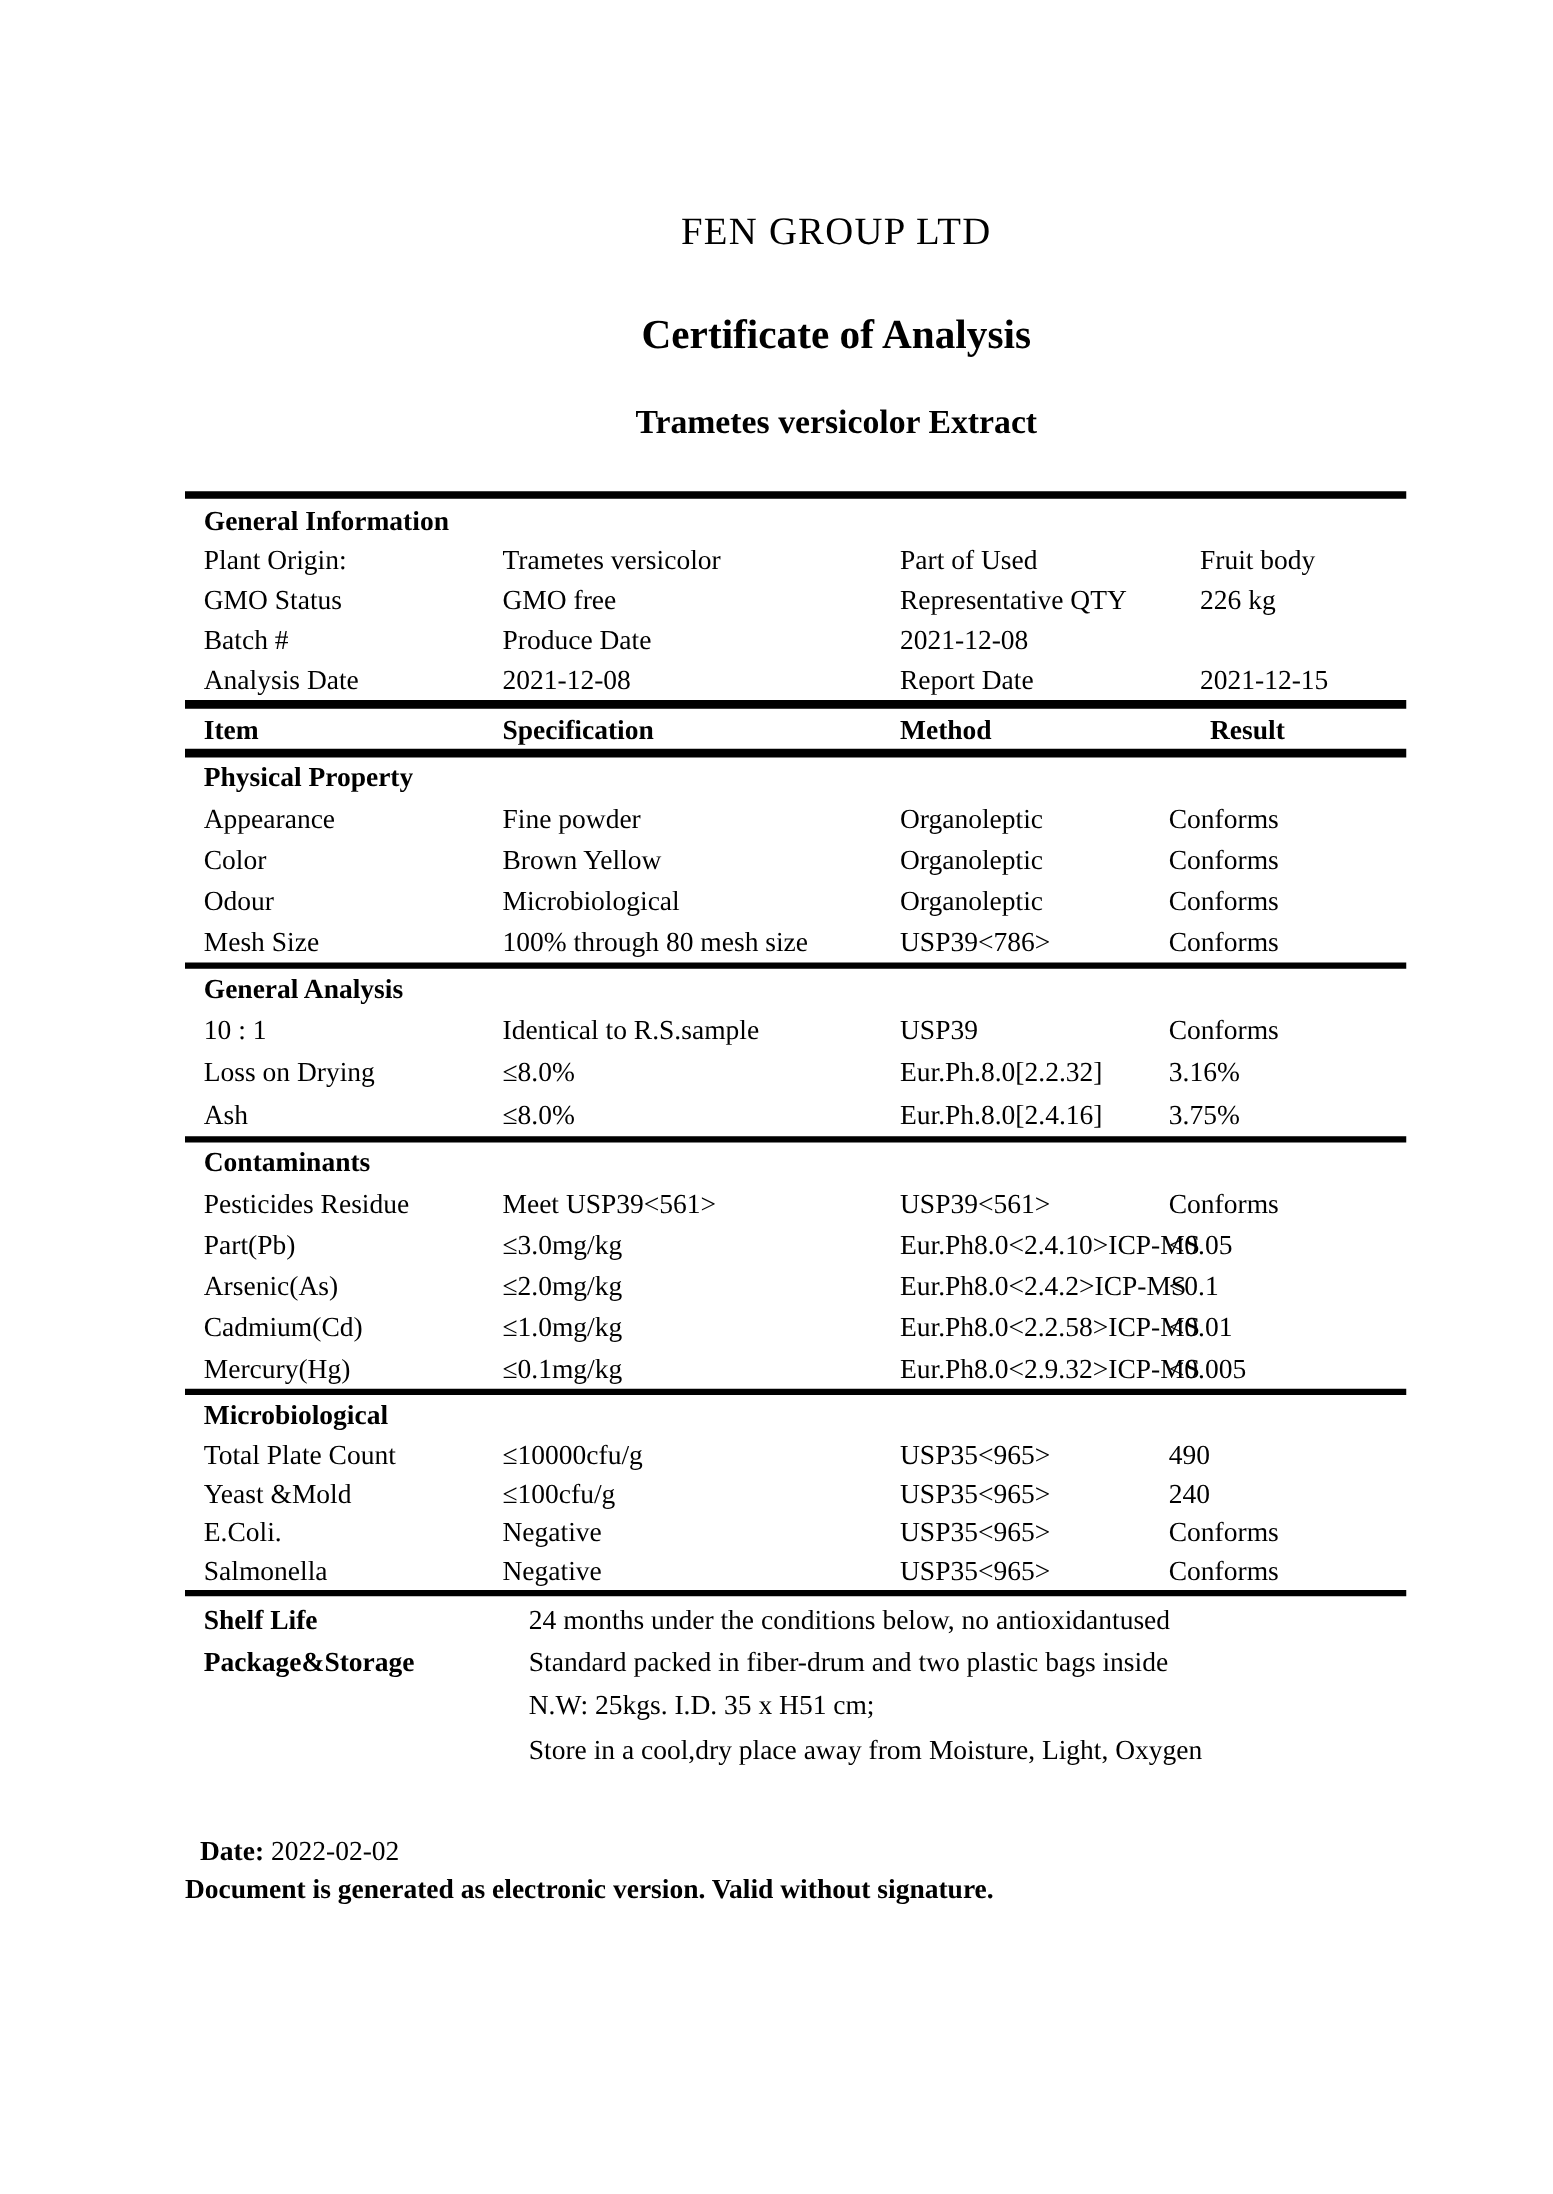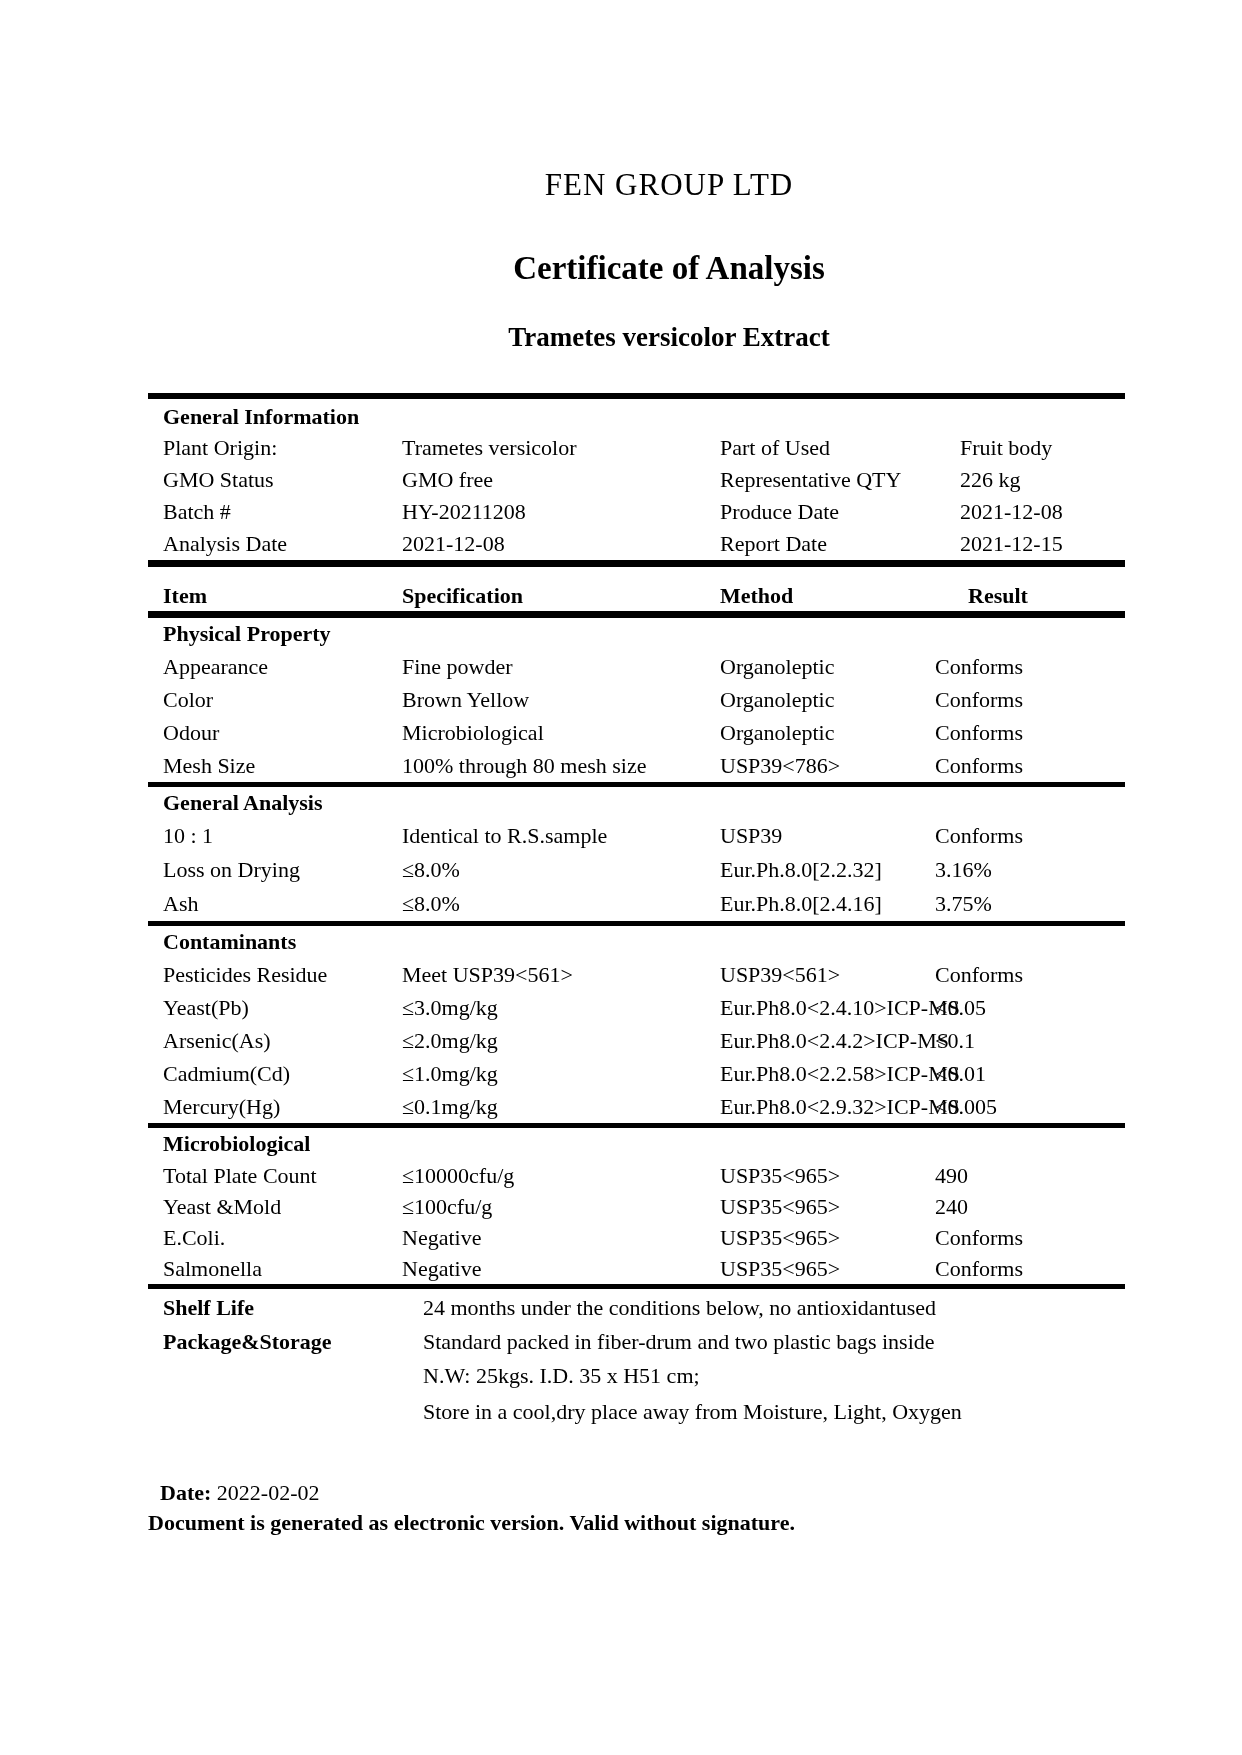--- a/index.html
+++ b/index.html
@@ -23,21 +23,21 @@
   .rule-heavy { height:7px; }
   .rule-sec   { height:5px; }
 
   .row { display:grid; padding-left:15px; white-space:nowrap; }
   .gi-row, .gi-heading-row, .t-head, .t-row { grid-template-columns:239px 318px 240px 1fr; }
   .t-head, .t-row { grid-template-columns:239px 318px 215px 1fr; }
 
   .gi-heading-row { line-height:30px; padding-top:3px; font-weight:bold; }
   .gi-row { line-height:32px; }
 
-  .t-head { line-height:30px; padding-top:14px; font-weight:bold; }
+  .t-head { line-height:30px; padding-top:2px; font-weight:bold; }
   .t-head .c4 { text-align:left; padding-left:33px; }
 
   .section-heading-row { line-height:32px; padding-left:15px; font-weight:bold; }
   .t-row { line-height:33px; }
   .t-row.micro { line-height:31px; }
   .t-row.ga { line-height:34px; }
   .t-row .c4 { text-align:left; }
 
   .s-row { grid-template-columns:254px 1fr; font-weight:normal; }
   .s-row .slabel { font-weight:bold; }
@@ -74,21 +74,20 @@
         <div>Fruit body</div>
       </div>
       <div class="row gi-row">
         <div>GMO Status</div>
         <div>GMO free</div>
         <div>Representative QTY</div>
         <div>226 kg</div>
       </div>
       <div class="row gi-row">
         <div>Batch #</div>
-        <div>HY-20211208</div>
         <div>Produce Date</div>
         <div>2021-12-08</div>
       </div>
       <div class="row gi-row">
         <div>Analysis Date</div>
         <div>2021-12-08</div>
         <div>Report Date</div>
         <div>2021-12-15</div>
       </div>
     </div>
@@ -150,21 +149,21 @@
       </div>
       <div class="rule rule-sec"></div>
       <div class="section-heading-row">Contaminants</div>
       <div class="t-row row">
         <div class="c1">Pesticides Residue</div>
         <div class="c2">Meet USP39&lt;561&gt;</div>
         <div class="c3">USP39&lt;561&gt;</div>
         <div class="c4">Conforms</div>
       </div>
       <div class="t-row row">
-        <div class="c1">Yeast(Pb)</div>
+        <div class="c1">Part(Pb)</div>
         <div class="c2">≤3.0mg/kg</div>
         <div class="c3">Eur.Ph8.0&lt;2.4.10&gt;ICP-MS</div>
         <div class="c4">&lt;0.05</div>
       </div>
       <div class="t-row row">
         <div class="c1">Arsenic(As)</div>
         <div class="c2">≤2.0mg/kg</div>
         <div class="c3">Eur.Ph8.0&lt;2.4.2&gt;ICP-MS</div>
         <div class="c4">&lt;0.1</div>
       </div>

